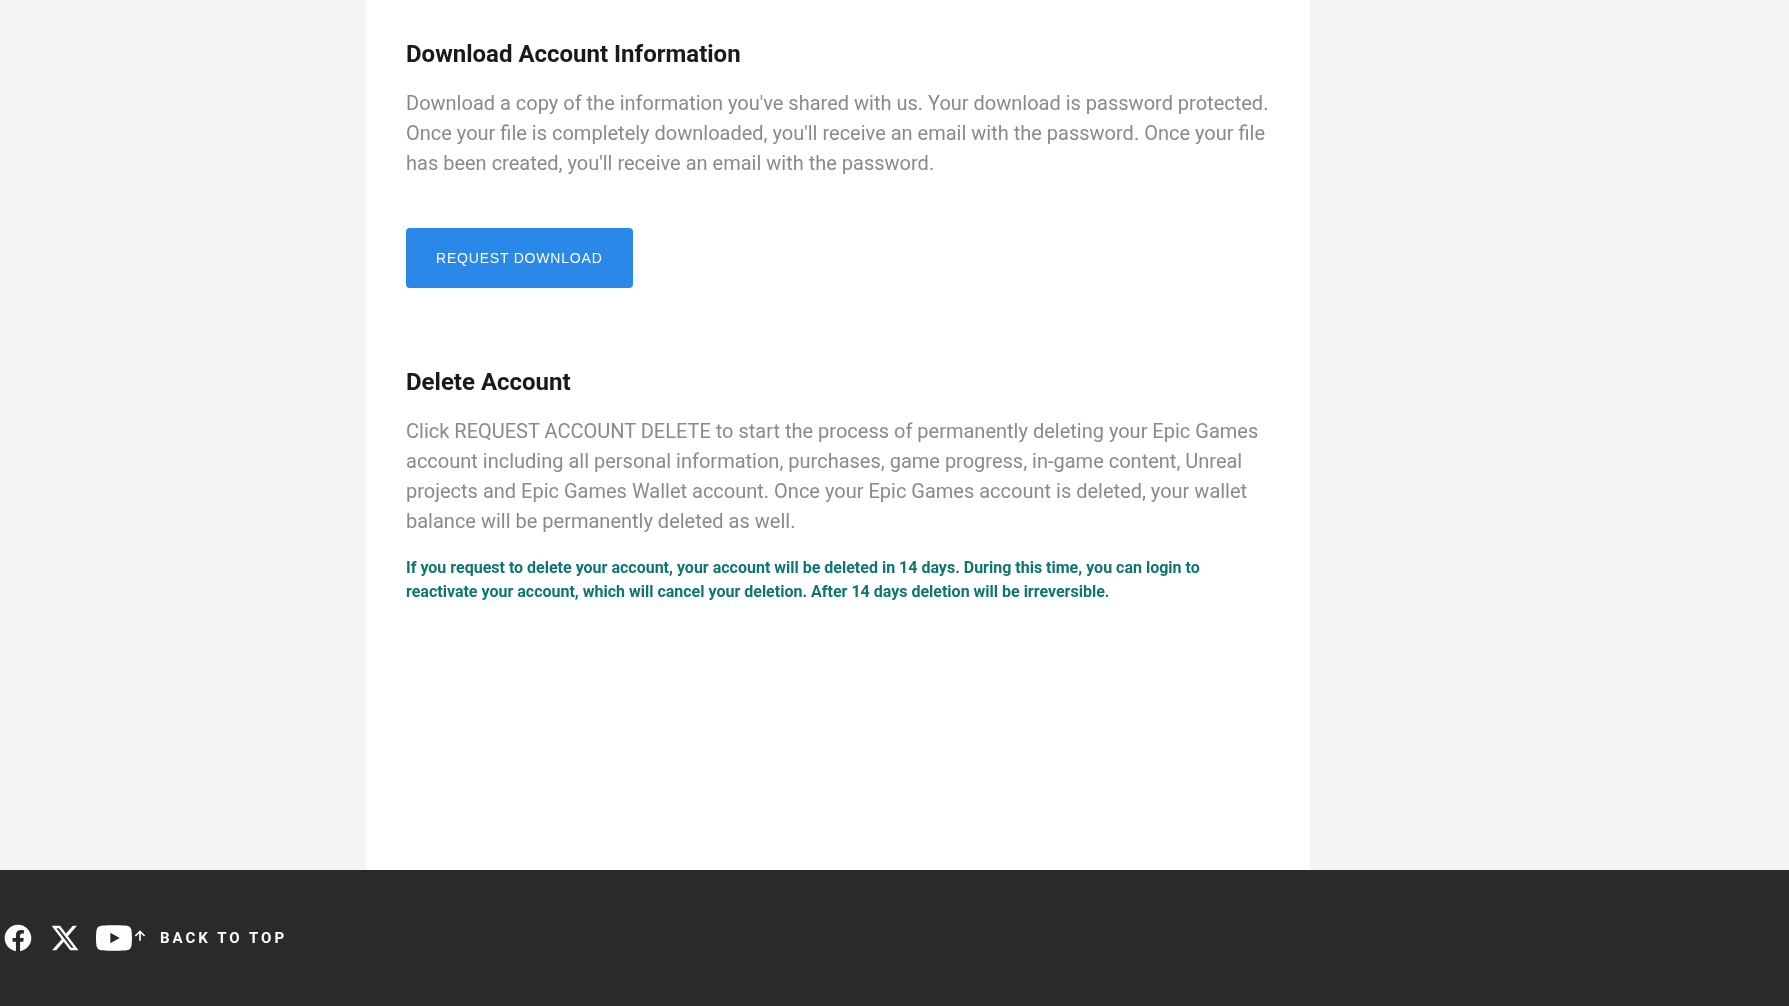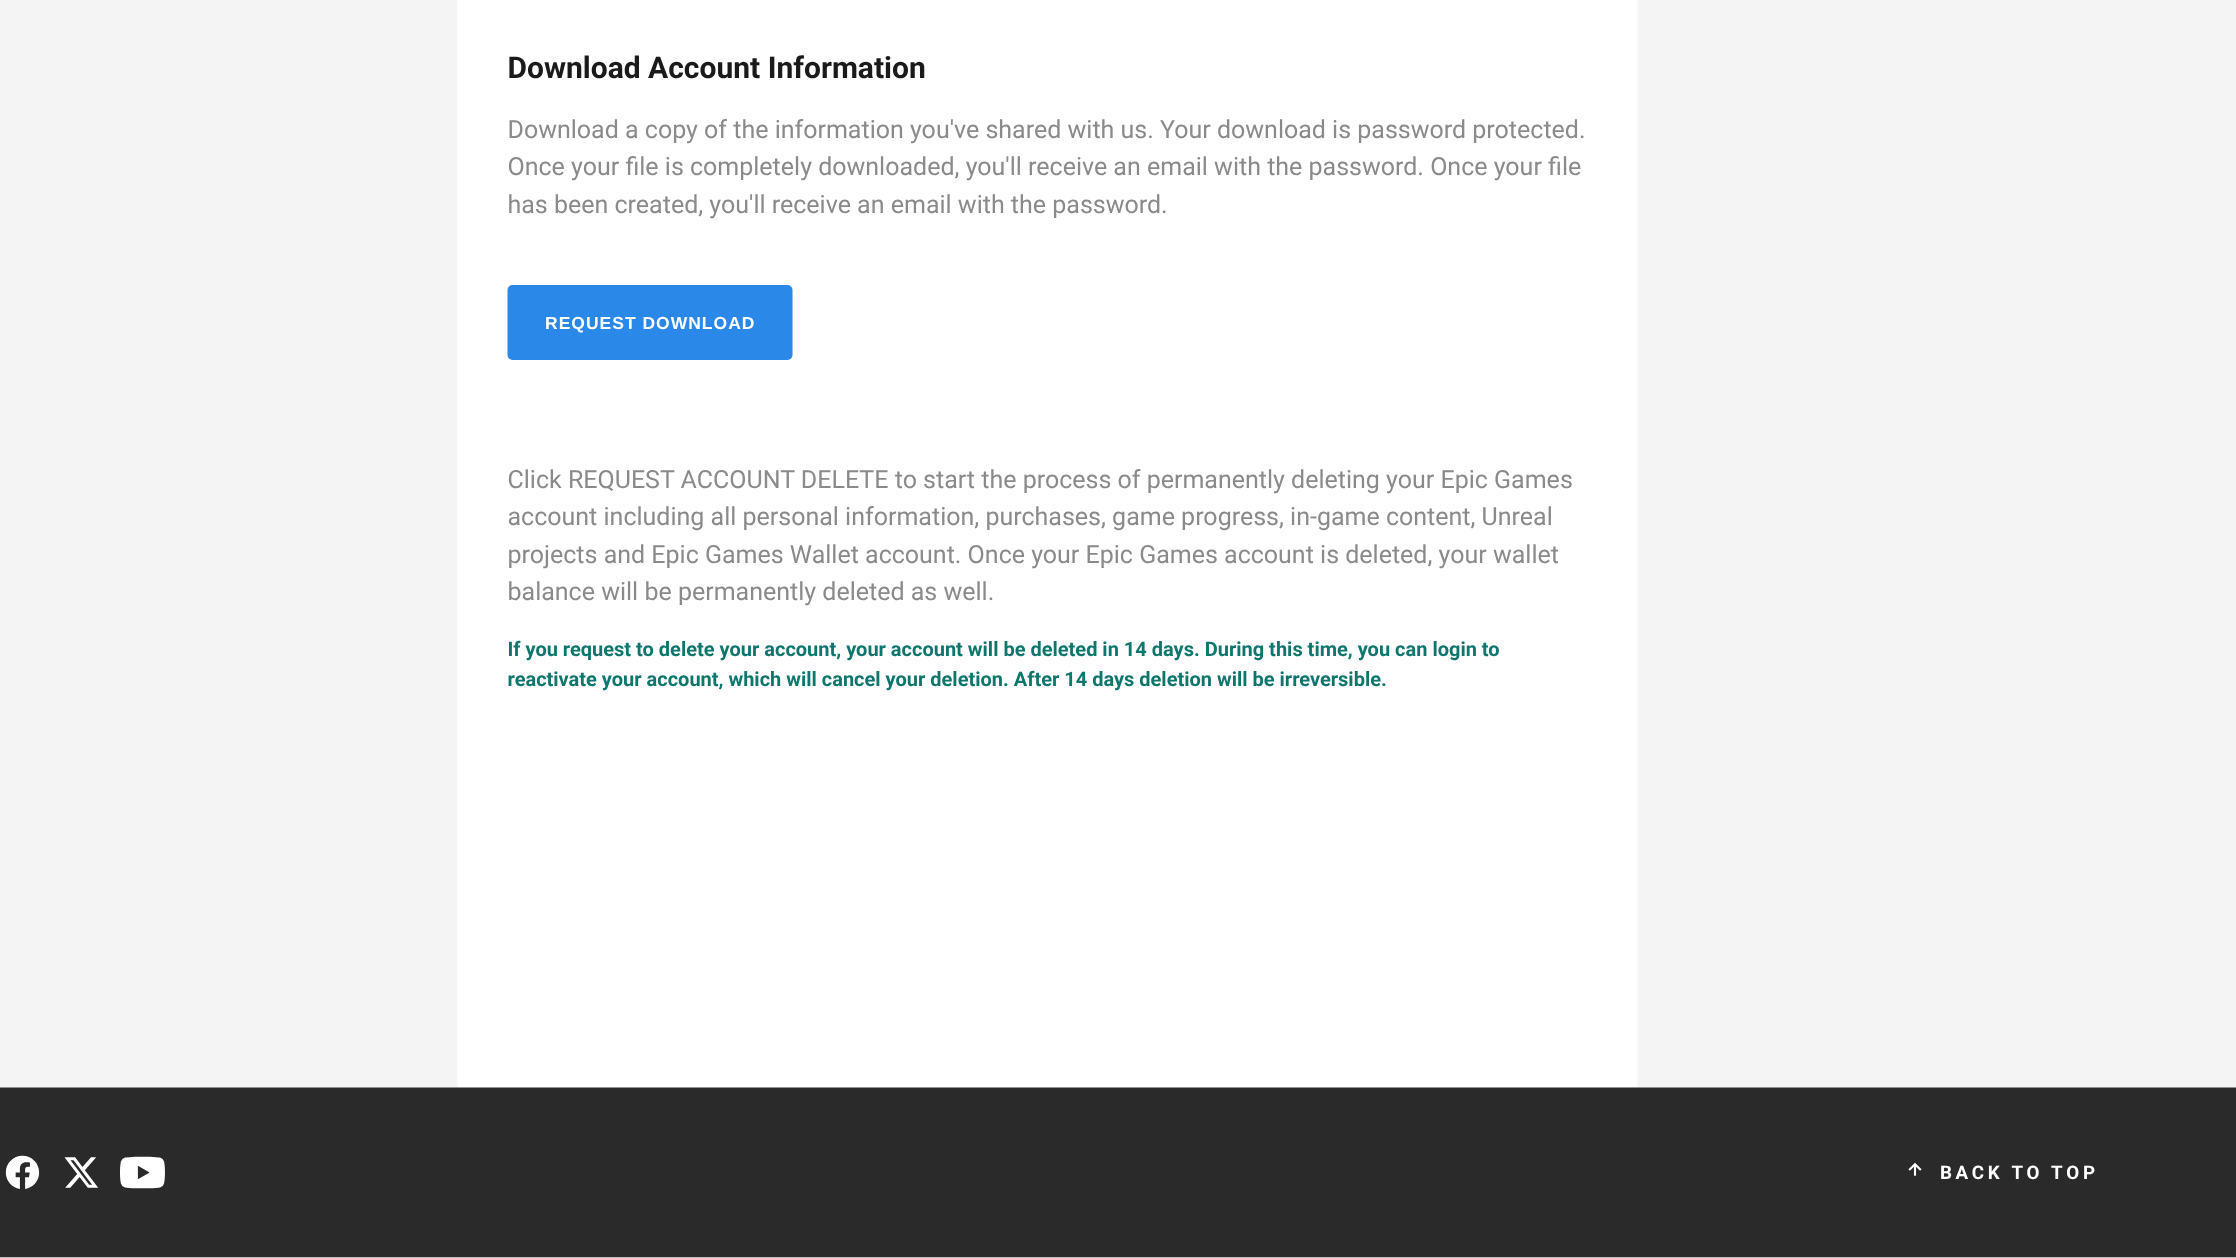--- a/index.html
+++ b/index.html
@@ -50,38 +50,38 @@
       font-weight: 700;
       color: #0f766e;
       margin-bottom: 20px;
     }
     .btn {
       display: inline-block;
       padding: 22px 30px;
       border: none;
       border-radius: 4px;
       font-size: 14px;
-      font-weight: 700;
+      font-weight: 400;
       letter-spacing: 0.8px;
       color: #ffffff;
       cursor: pointer;
       margin-top: 30px;
     }
     .btn-primary {
       background-color: #2a88e8;
     }
     .btn-danger {
       background-color: #e03c4a;
     }
     .footer {
       background-color: #2a2a2a;
       padding: 50px 0 50px 0;
       display: flex;
       align-items: center;
-      justify-content: space-between;
+      justify-content: flex-start;
     }
     .footer-social {
       display: flex;
       align-items: center;
       gap: 16px;
       padding-left: 2px;
     }
     .social-icon {
       color: #ffffff;
       display: inline-flex;
@@ -113,20 +113,21 @@
 <div class="page-container">
   <div class="content-card">
 
     <div class="section">
       <h2 class="section-heading">Download Account Information</h2>
       <p class="section-description">Download a copy of the information you've shared with us. Your download is password protected. Once your file is completely downloaded, you'll receive an email with the password. Once your file has been created, you'll receive an email with the password.</p>
       <button class="btn btn-primary">REQUEST DOWNLOAD</button>
     </div>
 
     <div class="section">
+      <h2 class="section-heading">Delete Account</h2>
       <p class="section-description">Click REQUEST ACCOUNT DELETE to start the process of permanently deleting your Epic Games account including all personal information, purchases, game progress, in-game content, Unreal projects and Epic Games Wallet account. Once your Epic Games account is deleted, your wallet balance will be permanently deleted as well.</p>
       <p class="section-warning">If you request to delete your account, your account will be deleted in 14 days. During this time, you can login to reactivate your account, which will cancel your deletion. After 14 days deletion will be irreversible.</p>
     </div>
 
   </div>
 </div>
 
 <div class="footer">
   <div class="footer-social">
     <a class="social-icon">

